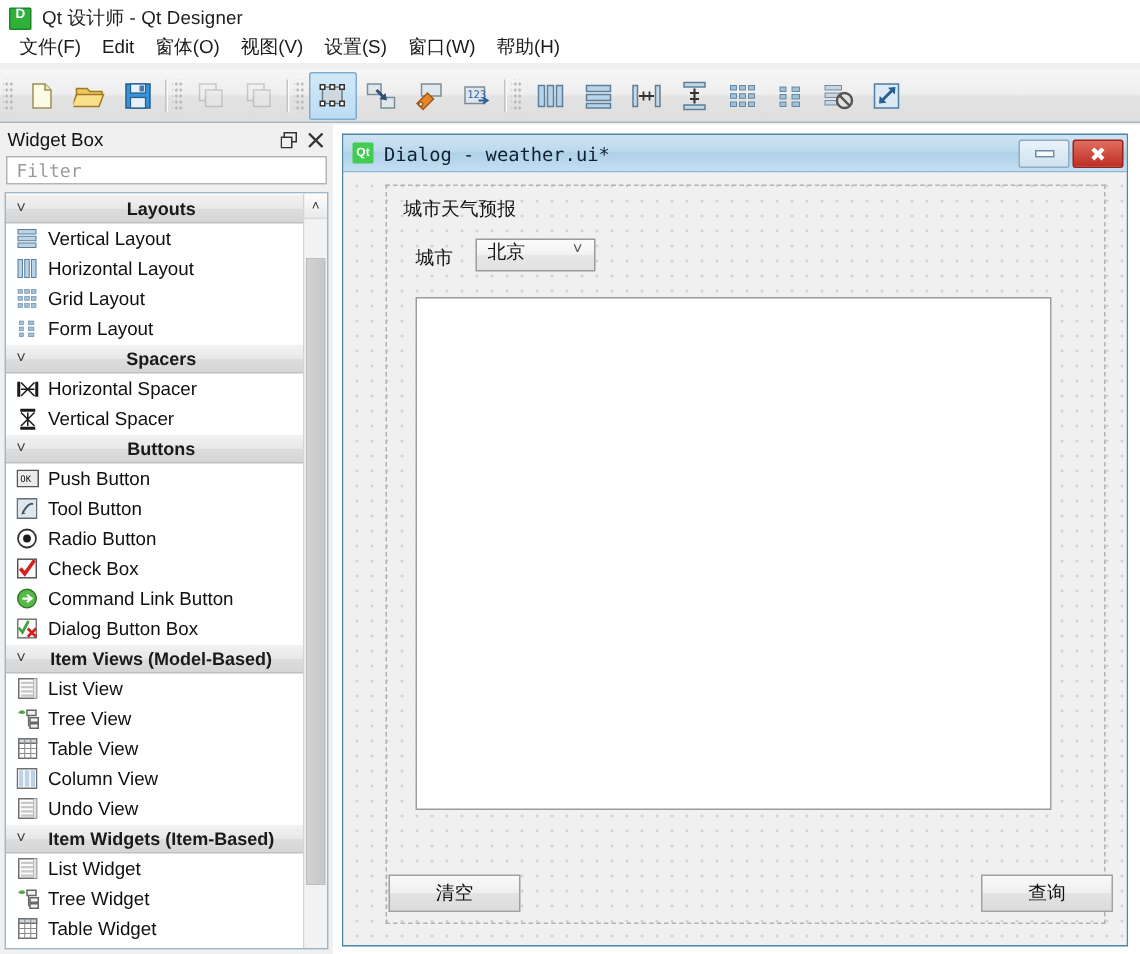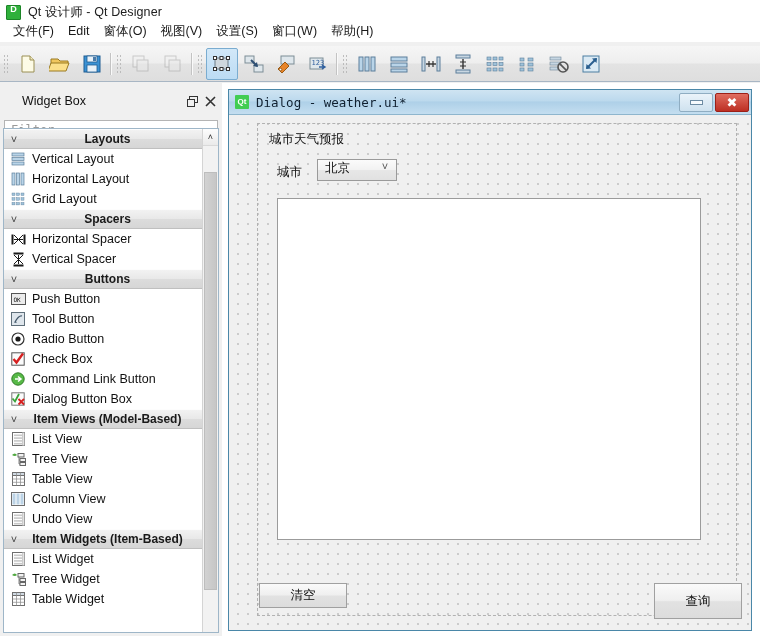--- a/index.html
+++ b/index.html
@@ -64,22 +64,22 @@
   }
   .tb-btn svg{display:block;}
   .tb-btn.disabled{opacity:.45;}
 
   
   .dock{
     position:absolute;left:0;top:83px;width:222px;height:553px;
     background:#f0f0f0;box-sizing:border-box;
   }
   .dock-title{
-    height:36px;display:flex;align-items:center;
-    padding:0 3px 0 22px;box-sizing:border-box;background:#f0f0f0;
+    height:20px;display:flex;align-items:center;
+    padding:0 3px 0 5px;box-sizing:border-box;background:#f0f0f0;
   }
   .dock-title-text{font-size:12.5px;color:#111;flex:1;}
   .dock-btn{
     width:18px;height:16px;display:flex;align-items:center;justify-content:center;
     cursor:default;color:#333;
   }
   .filter-box{
     margin:1px 4px 2px 4px;height:19px;background:#fff;border:1px solid #b4b4b4;
     display:flex;align-items:center;padding:0 4px;box-sizing:border-box;
   }
@@ -195,21 +195,21 @@
     position:absolute;left:48px;top:83px;width:424px;height:342px;
     background:#ffffff;border:1px solid #9b9b9b;box-sizing:border-box;
   }
   .btn-clear{
     position:absolute;left:30px;top:468px;width:88px;height:25px;
     background:linear-gradient(to bottom,#fafafa 0%,#efefef 48%,#e2e2e2 52%,#dcdcdc 100%);
     border:1px solid #a0a0a0;box-sizing:border-box;
     display:flex;align-items:center;justify-content:center;font-size:12.5px;color:#111;cursor:default;
   }
   .btn-query{
-    position:absolute;left:425px;top:468px;width:88px;height:36px;
+    position:absolute;left:425px;top:468px;width:88px;height:25px;
     background:linear-gradient(to bottom,#fafafa 0%,#efefef 48%,#e2e2e2 52%,#dcdcdc 100%);
     border:1px solid #a0a0a0;box-sizing:border-box;
     display:flex;align-items:center;justify-content:center;font-size:12.5px;color:#111;cursor:default;
   }
   .sel-outline{
     position:absolute;left:28px;top:8px;right:14px;bottom:14px;
     border:1px dashed #b2b2b2;pointer-events:none;
   }
 </style>
 </head>
@@ -450,20 +450,35 @@
                   <rect x="5.5" y="5.7" width="3" height="2.5"></rect>
                   <rect x="10" y="5.7" width="3" height="2.5"></rect>
                   <rect x="1" y="10.4" width="3" height="2.5"></rect>
                   <rect x="5.5" y="10.4" width="3" height="2.5"></rect>
                   <rect x="10" y="10.4" width="3" height="2.5"></rect>
                 </g>
               </svg>
           </span>
           <span class="lbl">Grid Layout</span>
         </div>
+        <div class="row">
+          <span class="ic">
+            <svg width="14" height="14" viewBox="0 0 14 14">
+                <g fill="#9fc2da" stroke="#5d7f9b" stroke-width="0.4">
+                  <rect x="2" y="2" width="2.6" height="2.4"></rect>
+                  <rect x="8" y="2" width="3.6" height="2.4"></rect>
+                  <rect x="2" y="6" width="2.6" height="2.4"></rect>
+                  <rect x="8" y="6" width="3.6" height="2.4"></rect>
+                  <rect x="2" y="10" width="2.6" height="2.4"></rect>
+                  <rect x="8" y="10" width="3.6" height="2.4"></rect>
+                </g>
+              </svg>
+          </span>
+          <span class="lbl">Form Layout</span>
+        </div>
 
         <div class="cat">
           <div class="chev">˅</div>
           <div class="cat-label">Spacers</div>
         </div>
         <div class="row">
           <span class="ic">
             <svg width="15" height="13" viewBox="0 0 15 13">
                 <rect x="0.5" y="1.5" width="2" height="10" fill="#1a1a1a"></rect>
                 <rect x="12.5" y="1.5" width="2" height="10" fill="#1a1a1a"></rect>

